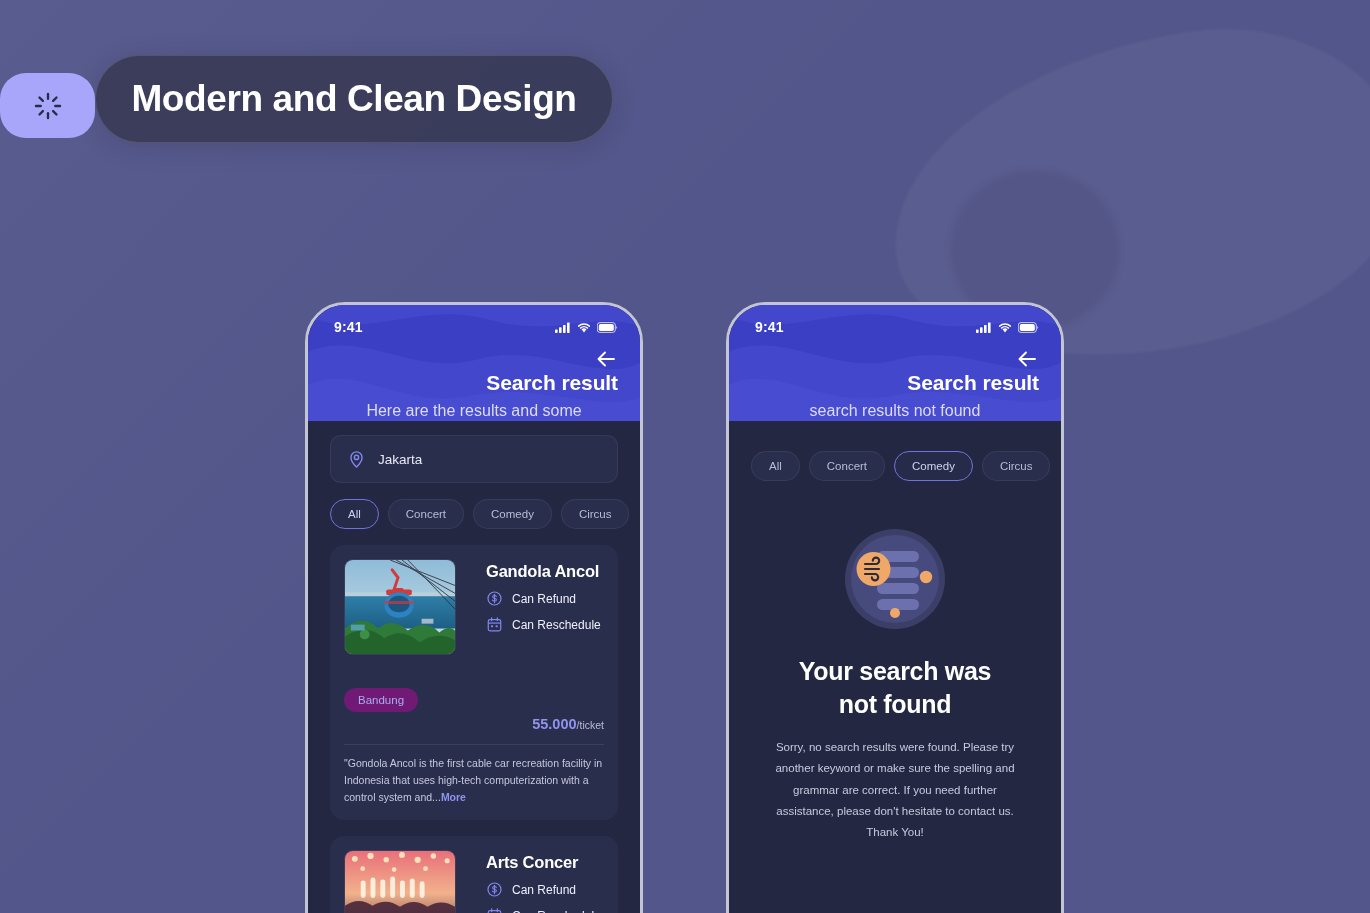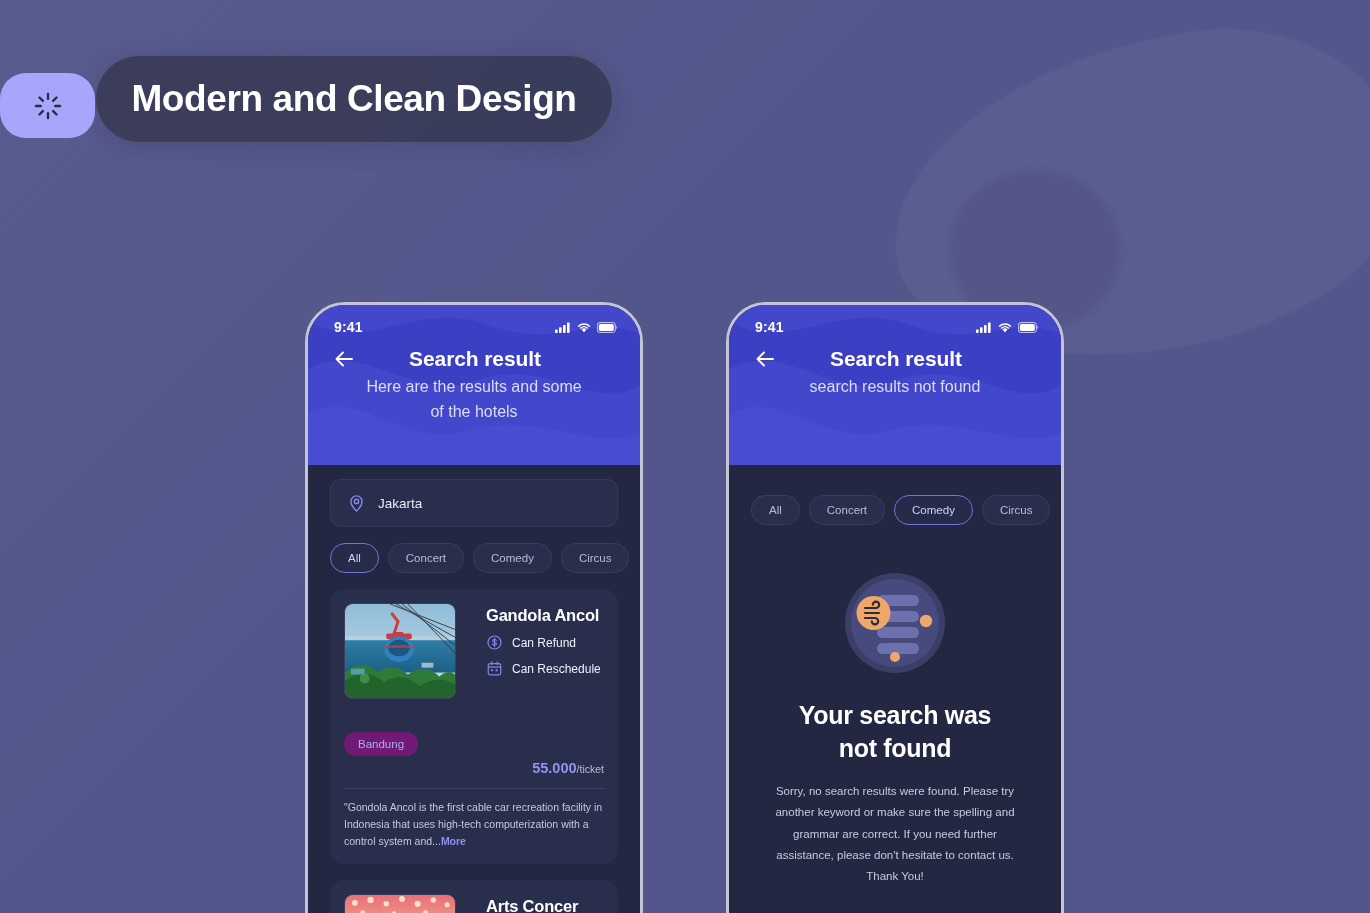--- a/index.html
+++ b/index.html
@@ -65,37 +65,38 @@
     border:3px solid #c3c5d4;
     border-radius:40px 40px 0 0;
     background:#232741;
     overflow:hidden;
   }
   #phone-left  { left:305px; top:302px; }
   #phone-right { left:726px; top:302px; }
 
   
   .ph-header {
-    position:relative; height:160px; width:100%;
+    position:relative; height:116px; width:100%;
     background:#3b3fc4;
     overflow:hidden;
   }
   .ph-header svg.waves { position:absolute; inset:0; width:100%; height:100%; }
   .statusbar {
     position:relative; z-index:2;
     display:flex; align-items:center; justify-content:space-between;
     padding:14px 22px 0 26px;
     color:#fff;
   }
   .sb-time { font-size:14px; font-weight:bold; letter-spacing:0.2px; }
   .sb-icons { display:flex; align-items:center; gap:6px; }
   .nav-row {
     position:relative; z-index:2;
     display:flex; align-items:flex-end;
     padding:12px 22px 0 24px;
+    flex-direction:column;
   }
   .back-arrow { width:24px; height:24px; cursor:pointer; }
   .ph-title {
     flex:1; text-align:center; color:#fff;
     font-size:21px; font-weight:bold; margin-left:-24px; letter-spacing:-0.1px;
   }
   .ph-sub {
     position:relative; z-index:2;
     text-align:center; color:#dcdcf2;
     font-size:16px; line-height:1.55; margin-top:4px;

